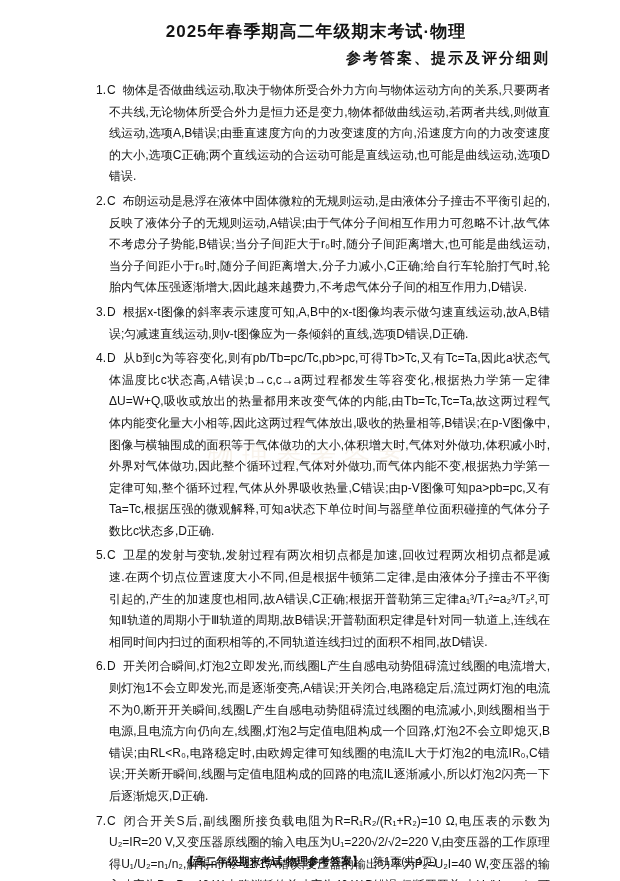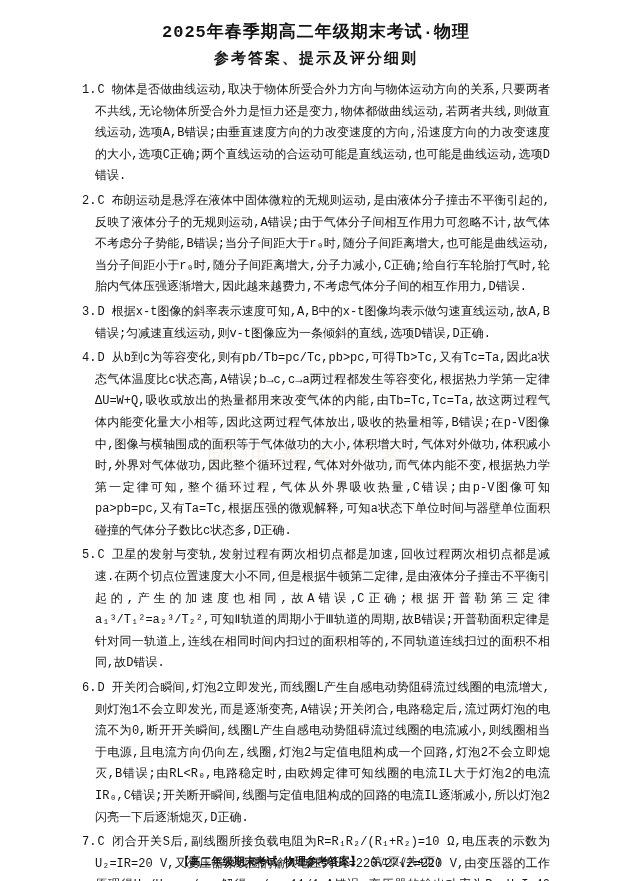--- a/index.html
+++ b/index.html
@@ -1,35 +1,35 @@
 <!DOCTYPE html>
 <html><head>
 <meta charset="utf-8">
 <style>
   * { box-sizing: border-box; }
   html, body { margin: 0; padding: 0; background: #ffffff; }
   .page {
     width: 536px; height: 881px; margin: 0 auto; position: relative;
     background: #ffffff; color: #141414; overflow: hidden;
     padding: 16px 28px 40px 40px;
-    font-family: Liberation Mono, monospace;
+    font-family: Liberation Sans, sans-serif;
   }
   .doc-title {
     text-align: center; font-size: 17px; font-weight: 700;
     letter-spacing: 1px; margin: 4px 0 6px 0;
   }
   .doc-subtitle {
-    text-align: center; font-size: 15px; font-weight: 700;
+    text-align: right; font-size: 15px; font-weight: 700;
     letter-spacing: 2px; margin: 0 0 12px 0;
   }
   .answers {
     font-size: 12px; line-height: 1.8; text-align: justify;
   }
   .answer-item {
-    padding-left: 13px; text-indent: -13px; margin-bottom: 3px;
+    padding-left: 13px; text-indent: -13px; margin-bottom: 3px; margin-left: 14px;
   }
   .answer-index { margin-right: 1px; }
   .answer-letter { margin-right: 7px; }
   .watermark {
     position: absolute; top: 440px; left: 50%;
     transform: translateX(-50%);
     font-size: 26px; letter-spacing: 8px; white-space: nowrap;
     color: #a16207; opacity: 0.07; pointer-events: none;
   }
   .footer {

